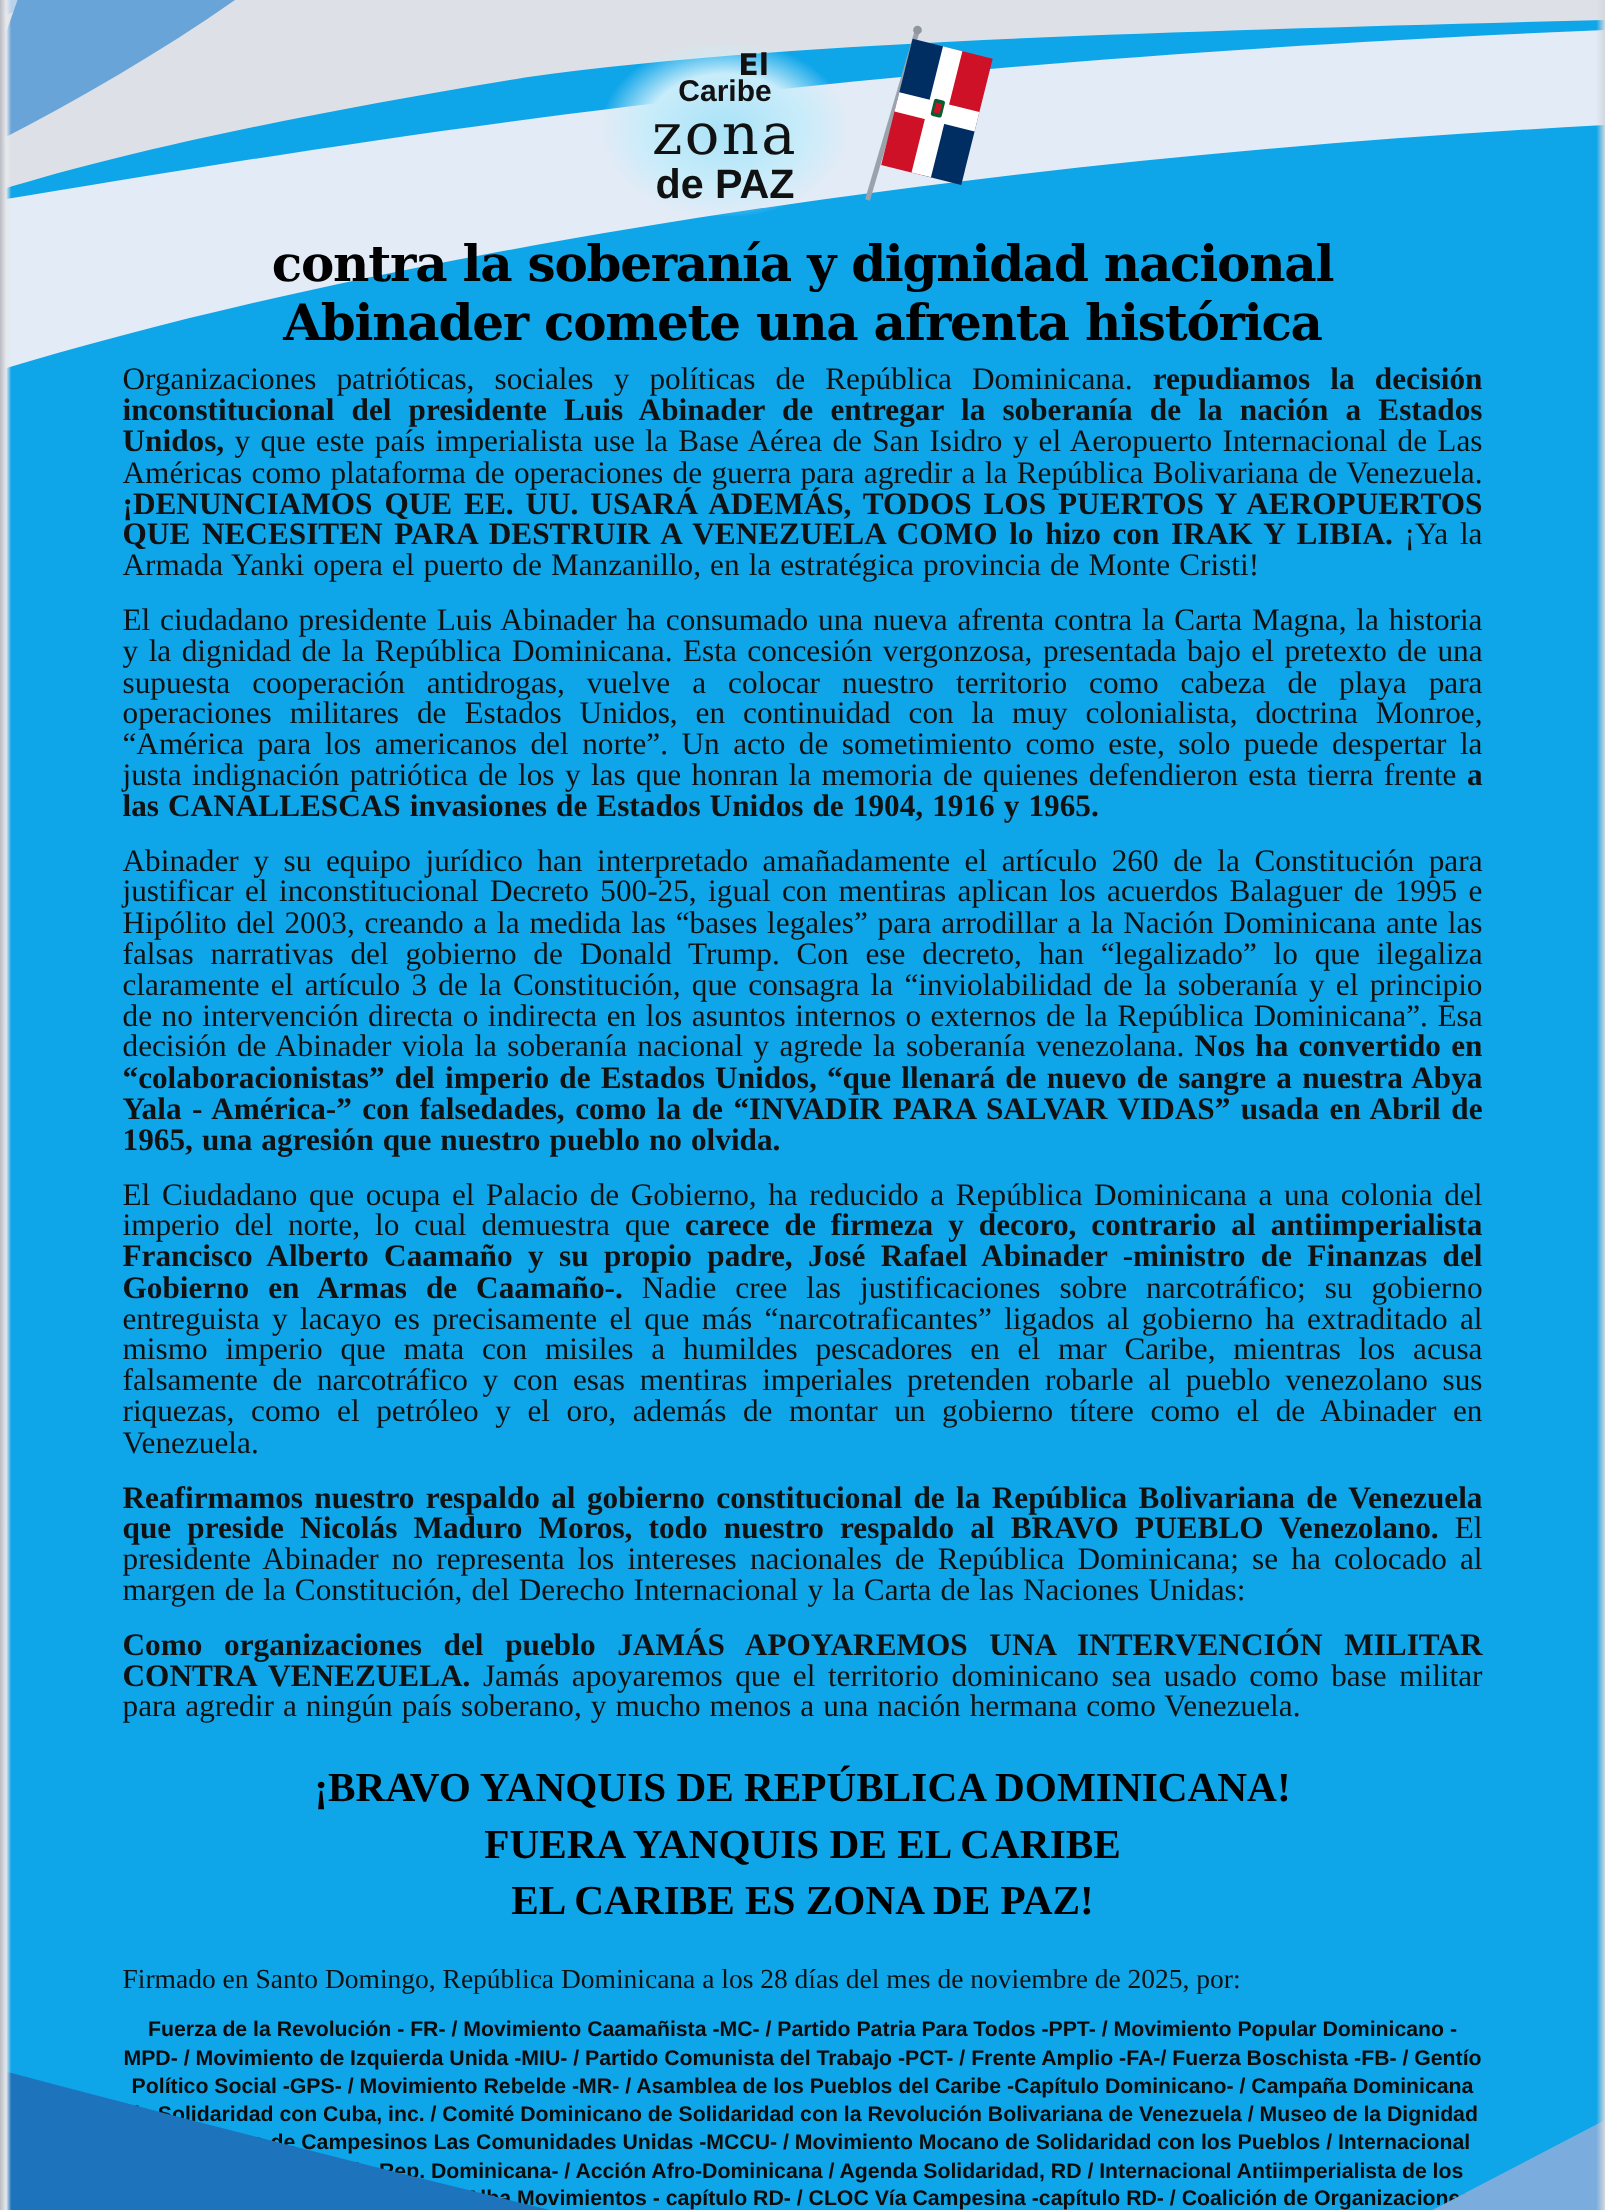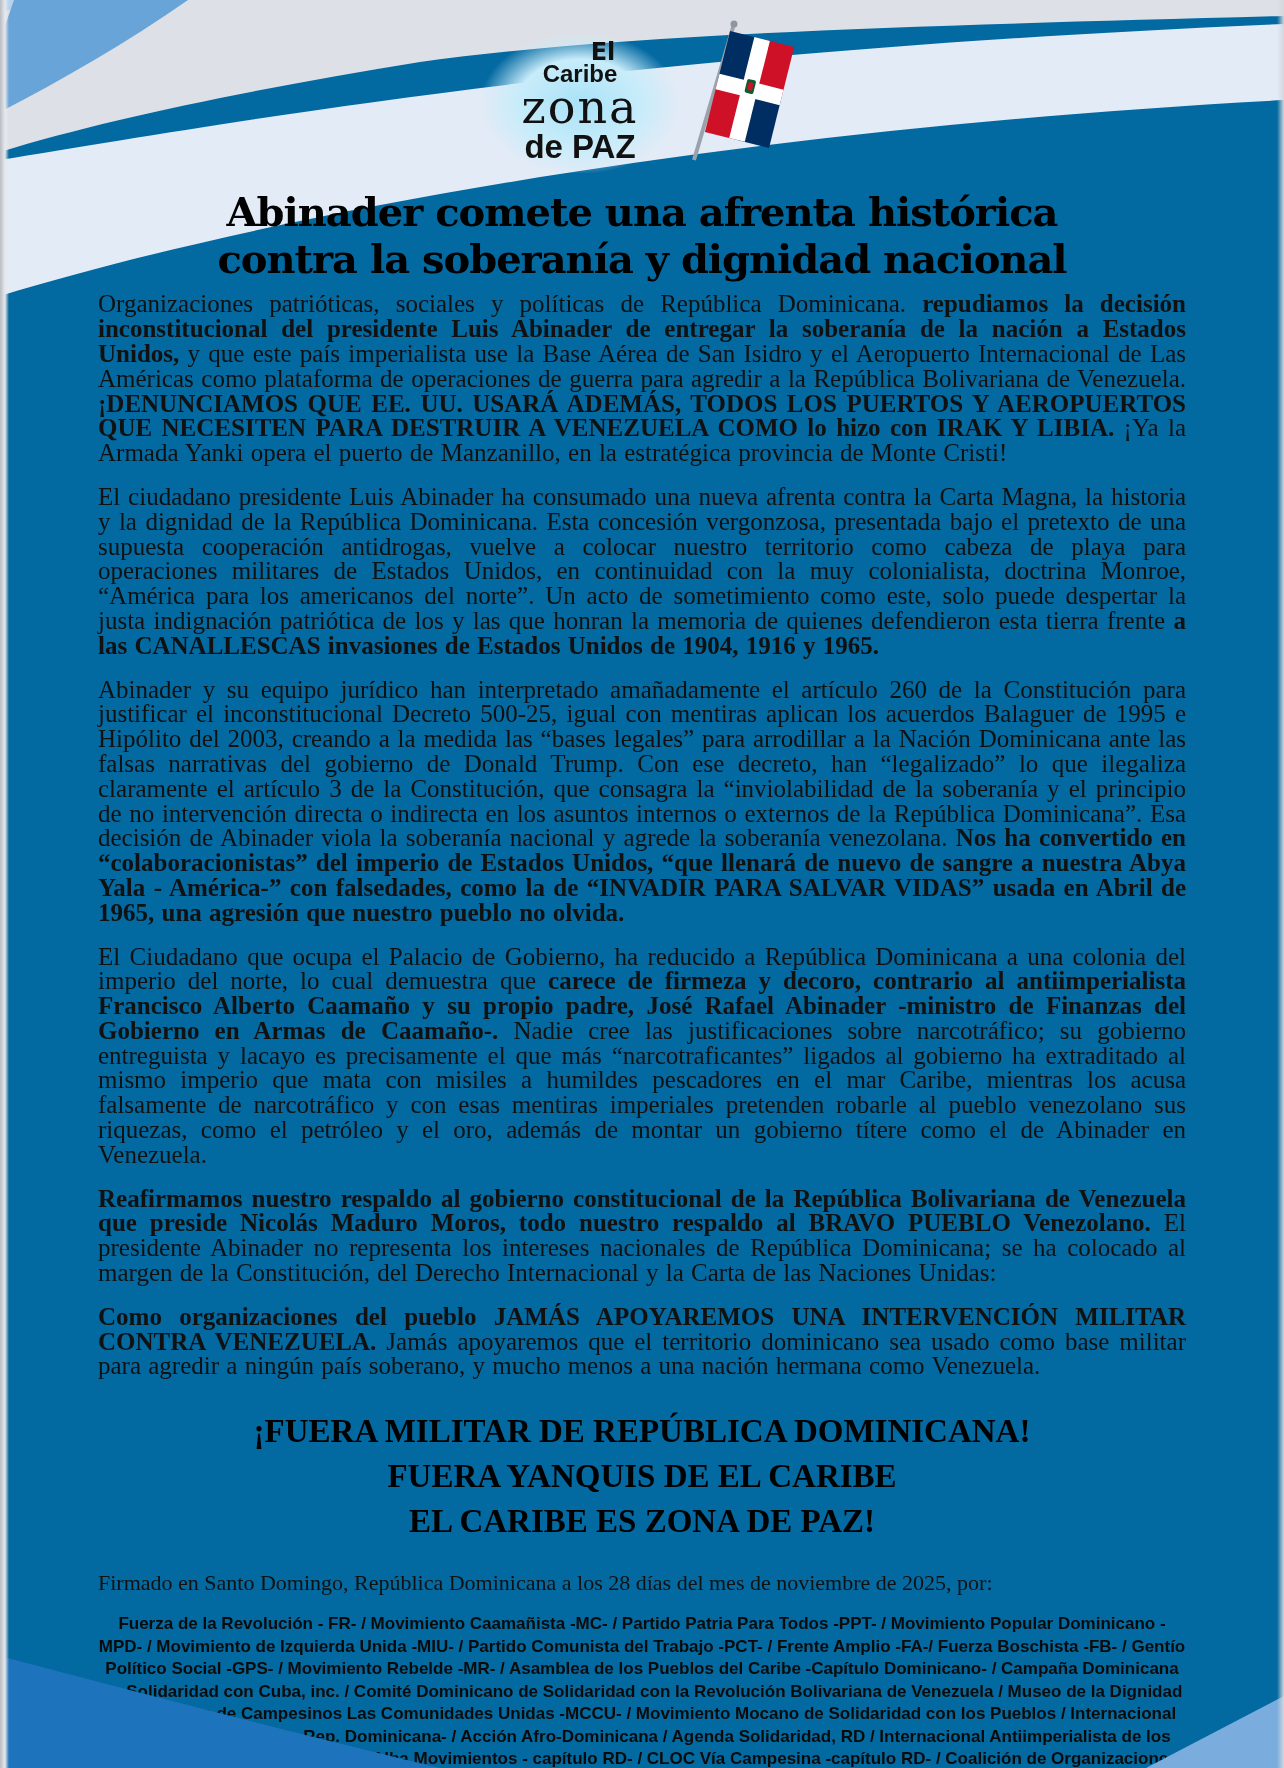--- a/index.html
+++ b/index.html
@@ -1,20 +1,20 @@
 <!DOCTYPE html>
 <html lang="es"><head>
 <meta charset="utf-8">
 <style>
   html,body{margin:0;padding:0;background:#9a9a9a;}
   .page{
     position:relative;
     width:1284px;height:1768px;
     margin:0 auto;
-    background:#0369a1;
+    background:#0ea5e9;
     overflow:hidden;
     font-family:"Liberation Serif", serif;
     color:#111;
   }
   
   .edge-left{position:absolute;left:0;top:0;width:9px;height:100%;
     background:linear-gradient(90deg,#b9bcc2,#e6e8ec 55%,rgba(255,255,255,0));z-index:5;}
   .edge-right{position:absolute;right:0;top:0;width:7px;height:100%;
     background:linear-gradient(270deg,#d4d7dc,rgba(255,255,255,0));z-index:5;}
   
@@ -118,37 +118,37 @@
         <rect x="91" y="66" width="33" height="52" fill="#002d62"></rect>
         <rect x="58" y="58" width="66" height="16" fill="#ffffff"></rect>
         <rect x="83" y="14" width="16" height="104" fill="#ffffff"></rect>
         <rect x="86.5" y="56" width="9" height="14" rx="2" fill="#0a5d2f"></rect>
         <rect x="88.5" y="59" width="5" height="8" fill="#ce1126"></rect>
       </g>
     </svg>
   </div>
 
   <div class="title">
+    <div>contra la soberanía y dignidad nacional</div>
     <div>Abinader comete una afrenta histórica</div>
-    <div>contra la soberanía y dignidad nacional</div>
   </div>
 
   <div class="content">
 
     <div>
         <p class="para"><span>Organizaciones patrióticas, sociales y políticas de República Dominicana. </span><span class="b">repudiamos la decisión inconstitucional del presidente Luis Abinader de entregar la soberanía de la nación a Estados Unidos,</span><span> y que este país imperialista use la Base Aérea de San Isidro y el Aeropuerto Internacional de Las Américas como plataforma de operaciones de guerra para agredir a la República Bolivariana de Venezuela. </span><span class="b">¡DENUNCIAMOS QUE EE. UU. USARÁ ADEMÁS, TODOS LOS PUERTOS Y AEROPUERTOS QUE NECESITEN PARA DESTRUIR A VENEZUELA COMO lo hizo con IRAK Y LIBIA.</span><span> ¡Ya la Armada Yanki opera el puerto de Manzanillo, en la estratégica provincia de Monte Cristi!</span></p>
         <p class="para"><span>El ciudadano presidente Luis Abinader ha consumado una nueva afrenta contra la Carta Magna, la historia y la dignidad de la República Dominicana. Esta concesión vergonzosa, presentada bajo el pretexto de una supuesta cooperación antidrogas, vuelve a colocar nuestro territorio como cabeza de playa para operaciones militares de Estados Unidos, en continuidad con la muy colonialista, doctrina Monroe, “América para los americanos del norte”. Un acto de sometimiento como este, solo puede despertar la justa indignación patriótica de los y las que honran la memoria de quienes defendieron esta tierra frente </span><span class="b">a las CANALLESCAS invasiones de Estados Unidos de 1904, 1916 y 1965.</span></p>
         <p class="para"><span>Abinader y su equipo jurídico han interpretado amañadamente el artículo 260 de la Constitución para justificar el inconstitucional Decreto 500-25, igual con mentiras aplican los acuerdos Balaguer de 1995 e Hipólito del 2003, creando a la medida las “bases legales” para arrodillar a la Nación Dominicana ante las falsas narrativas del gobierno de Donald Trump. Con ese decreto, han “legalizado” lo que ilegaliza claramente el artículo 3 de la Constitución, que consagra la “inviolabilidad de la soberanía y el principio de no intervención directa o indirecta en los asuntos internos o externos de la República Dominicana”. Esa decisión de Abinader viola la soberanía nacional y agrede la soberanía venezolana. </span><span class="b">Nos ha convertido en “colaboracionistas” del imperio de Estados Unidos, “que llenará de nuevo de sangre a nuestra Abya Yala - América-” con falsedades, como la de “INVADIR PARA SALVAR VIDAS” usada en Abril de 1965, una agresión que nuestro pueblo no olvida.</span></p>
         <p class="para"><span>El Ciudadano que ocupa el Palacio de Gobierno, ha reducido a República Dominicana a una colonia del imperio del norte, lo cual demuestra que </span><span class="b">carece de firmeza y decoro, contrario al antiimperialista Francisco Alberto Caamaño y su propio padre, José Rafael Abinader -ministro de Finanzas del Gobierno en Armas de Caamaño-.</span><span>  Nadie cree las justificaciones sobre narcotráfico; su gobierno entreguista y lacayo es precisamente el que más “narcotraficantes” ligados al gobierno ha extraditado al mismo imperio que mata con misiles a humildes pescadores en el mar Caribe, mientras los acusa falsamente de narcotráfico y con esas mentiras imperiales pretenden robarle al pueblo venezolano sus riquezas, como el petróleo y el oro, además de montar un gobierno títere como el de Abinader en Venezuela.</span></p>
         <p class="para"><span class="b">Reafirmamos nuestro respaldo al gobierno constitucional de la República Bolivariana de Venezuela que preside Nicolás Maduro Moros, todo nuestro respaldo al BRAVO PUEBLO Venezolano.</span><span> El presidente Abinader no representa los intereses nacionales de República Dominicana; se ha colocado al margen de la Constitución, del Derecho Internacional y la Carta de las Naciones Unidas:</span></p>
         <p class="para"><span class="b">Como organizaciones del pueblo JAMÁS APOYAREMOS UNA INTERVENCIÓN MILITAR CONTRA VENEZUELA.</span><span> Jamás apoyaremos que el territorio dominicano sea usado como base militar para agredir a ningún país soberano, y mucho menos a una nación hermana como Venezuela.</span></p>
       </div>
 
     <div class="slogans">
-      <div class="slogan">¡FUERA MILITAR DE REPÚBLICA DOMINICANA!</div>
+      <div class="slogan">¡BRAVO YANQUIS DE REPÚBLICA DOMINICANA!</div>
       <div class="slogan">FUERA YANQUIS DE EL CARIBE</div>
       <div class="slogan">EL CARIBE ES ZONA DE PAZ!</div>
     </div>
 
     <div class="signature">Firmado en Santo Domingo, República Dominicana a los 28 días del mes de noviembre de 2025, por:</div>
 
     <div class="signatories">Fuerza de la Revolución - FR- / Movimiento Caamañista -MC- / Partido Patria Para Todos -PPT- / Movimiento Popular Dominicano -MPD- / Movimiento de Izquierda Unida -MIU- / Partido Comunista del Trabajo -PCT- / Frente Amplio -FA-/ Fuerza Boschista -FB- / Gentío Político Social -GPS- / Movimiento Rebelde -MR- / Asamblea de los Pueblos del Caribe -Capítulo Dominicano- / Campaña Dominicana de Solidaridad con Cuba, inc. / Comité Dominicano de Solidaridad con la Revolución Bolivariana de Venezuela / Museo de la Dignidad / Movimiento de Campesinos Las Comunidades Unidas -MCCU- / Movimiento Mocano de Solidaridad con los Pueblos / Internacional Anti-Fascista -Capítulo Rep. Dominicana- / Acción Afro-Dominicana / Agenda Solidaridad, RD / Internacional Antiimperialista de los Pueblos -Capítulo Dominicano- / Alba Movimientos - capítulo RD- / CLOC Vía Campesina -capítulo RD- / Coalición de Organizaciones Sociales y Populares del Cibao / Colectivo de Organizaciones Populares de San Francisco de Macorís / Asamblea de los Pueblos de El Caribe - capítulo RD- / Comité Patriótico “Francisco Alberto Caamaño Deñó /</div>
 
   </div>
 

